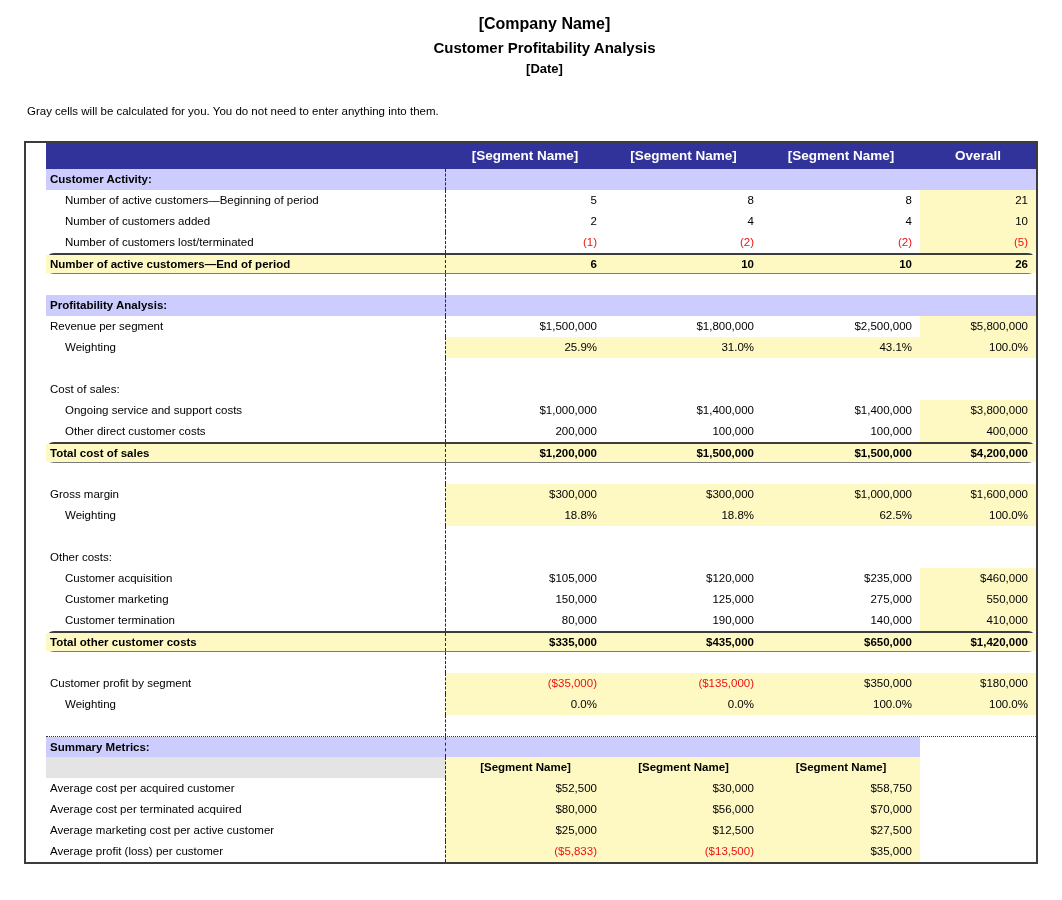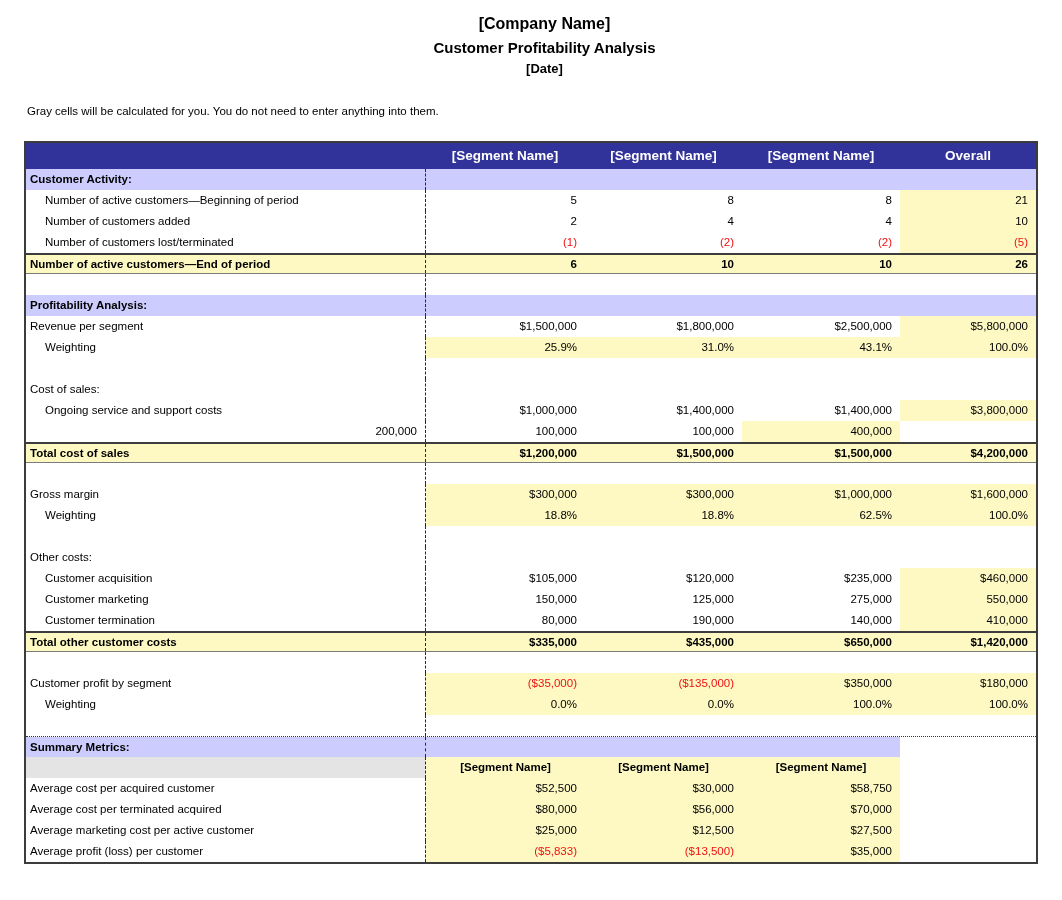--- a/index.html
+++ b/index.html
@@ -13,20 +13,21 @@
   .company-name{font-size:16px;font-weight:bold;line-height:1.55;}
   .doc-title{font-size:15px;font-weight:bold;line-height:1.5;}
   .doc-date{font-size:13px;font-weight:bold;line-height:1.5;}
   .instruction{font-size:11.5px;margin:26px 0 0 27px;}
 
   .tbl{
     width:1014px;margin:24px 0 0 24px;
     border:2px solid #3c3c3c;
     box-sizing:border-box;
     background:#fff;
+    padding-left:20px;
   }
   .row{
     display:grid;
     grid-template-columns:399px 160px 157px 158px auto;
     height:21px;
     align-items:center;
     box-sizing:border-box;
   }
   .row.header{height:26px;background:#32329B;}
   .cell{
@@ -45,21 +46,21 @@
   .row.header .cell:nth-child(2){border-left:none;}
 
   .hcell{color:#ffffff;font-weight:bold;font-size:13.5px;}
   .bold{font-weight:bold;text-align:right;}
   .neg{color:#ee1111;}
 
   .bg-lav{background:#CCCCFF;}
   .bg-gray{background:#fef9c3;}
   .bg-lgray{background:#E4E4E4;}
 
-  .row.topline{border-top:2px solid #3c3c3c;}
+  .row.topline{border-top:2px solid #3c3c3c;border-radius:8px;}
   .row.total{border-bottom:1px solid #7a7a7a;}
   .row.dotted-top{border-top:1px dotted #333;}
 </style>
 </head>
 <body>
 
 <div class="doc-header">
   <div class="company-name">[Company Name]</div>
   <div class="doc-title">Customer Profitability Analysis</div>
   <div class="doc-date">[Date]</div>
@@ -154,20 +155,21 @@
         <div class="cell num"></div>
       </div>
       <div class="row data">
         <div class="cell label ind">Ongoing service and support costs</div>
         <div class="cell num">$1,000,000</div>
         <div class="cell num">$1,400,000</div>
         <div class="cell num">$1,400,000</div>
         <div class="cell num bg-gray">$3,800,000</div>
       </div>
       <div class="row data">
+        <div class="cell label ind">Other direct customer costs</div>
         <div class="cell num">200,000</div>
         <div class="cell num">100,000</div>
         <div class="cell num">100,000</div>
         <div class="cell num bg-gray">400,000</div>
       </div>
       <div class="row total topline">
         <div class="cell label bold bg-gray">Total cost of sales</div>
         <div class="cell num bold bg-gray">$1,200,000</div>
         <div class="cell num bold bg-gray">$1,500,000</div>
         <div class="cell num bold bg-gray">$1,500,000</div>

